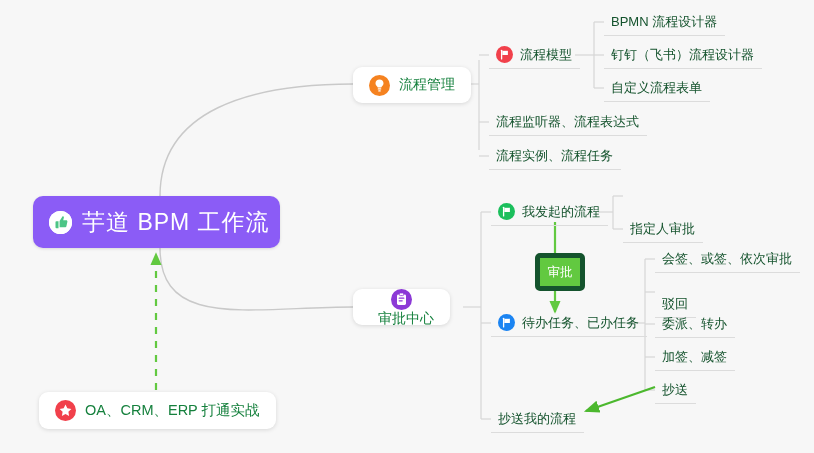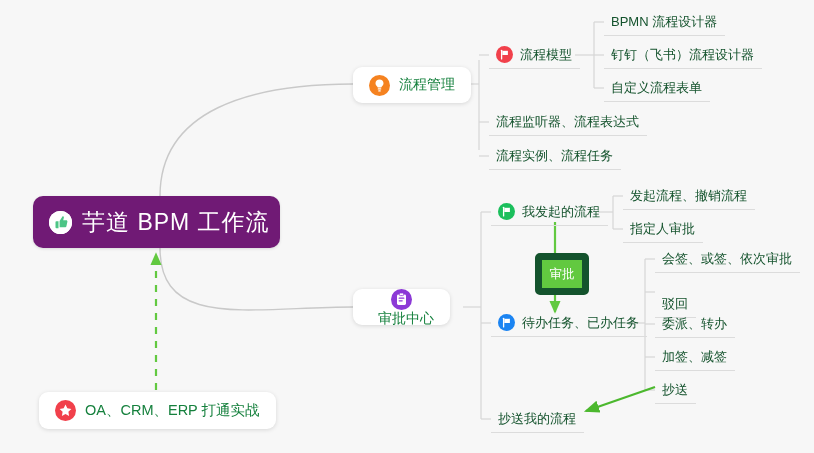--- a/index.html
+++ b/index.html
@@ -11,21 +11,21 @@
     position:relative;
   }
   #canvas{position:absolute;left:0;top:0;width:814px;height:453px;}
   svg.links{position:absolute;left:0;top:0;width:814px;height:453px;pointer-events:none;}
 
   .node{position:absolute;display:flex;align-items:center;box-sizing:border-box;white-space:nowrap;}
 
   
   .root{
     left:33px;top:196px;width:247px;height:52px;
-    background:#701a75;border-radius:10px;
+    background:#8b5cf6;border-radius:10px;
     color:#ffffff;font-size:23px;
     padding:0 16px;
     box-shadow:0 1px 3px rgba(0,0,0,0.12);
     align-items:center;
   }
   .root .label{margin-left:10px;letter-spacing:1px;}
 
   
   .card{
     background:#ffffff;border-radius:9px;
@@ -56,21 +56,21 @@
     flex:0 0 auto;
   }
   .icon svg{display:block;}
   .icon.big{width:21px;height:21px;}
   .icon.root-ic{width:23px;height:23px;background:#ffffff;}
 
   
   .chip{
     position:absolute;left:535px;top:253px;
     width:40px;height:28px;
-    background:#62c940;border:7px solid #14532d;border-radius:5px;
+    background:#62c940;border:5px solid #14532d;border-radius:5px;
     color:#ffffff;font-size:12.5px;
     display:flex;align-items:center;justify-content:center;
   }
 </style>
 </head>
 <body>
 
 <div id="canvas">
 
   <svg class="links" viewBox="0 0 814 453">
@@ -195,23 +195,20 @@
   <div class="node leaf" style="left:491px;top:198px;">
     <span class="icon">
       <svg width="17" height="17" viewBox="0 0 17 17">
         <circle cx="8.5" cy="8.5" r="8.5" fill="#1bbf5c"></circle>
         <path d="M5.6 4.3v8.6" stroke="#ffffff" stroke-width="1.3" stroke-linecap="round"></path>
         <path d="M6.3 4.8h5.6v4.2H6.3z" fill="#ffffff"></path>
       </svg>
     </span>
     <span class="label">我发起的流程</span>
   </div>
-  <div class="node leaf plain" style="left:623px;top:182px;">
-    <span class="label">发起流程、撤销流程</span>
-  </div>
   <div class="node leaf plain" style="left:623px;top:215px;">
     <span class="label">指定人审批</span>
   </div>
 
   <div class="node leaf" style="left:491px;top:309px;">
     <span class="icon">
       <svg width="17" height="17" viewBox="0 0 17 17">
         <circle cx="8.5" cy="8.5" r="8.5" fill="#1b84f2"></circle>
         <path d="M5.6 4.3v8.6" stroke="#ffffff" stroke-width="1.3" stroke-linecap="round"></path>
         <path d="M6.3 4.8h5.6v4.2H6.3z" fill="#ffffff"></path>

